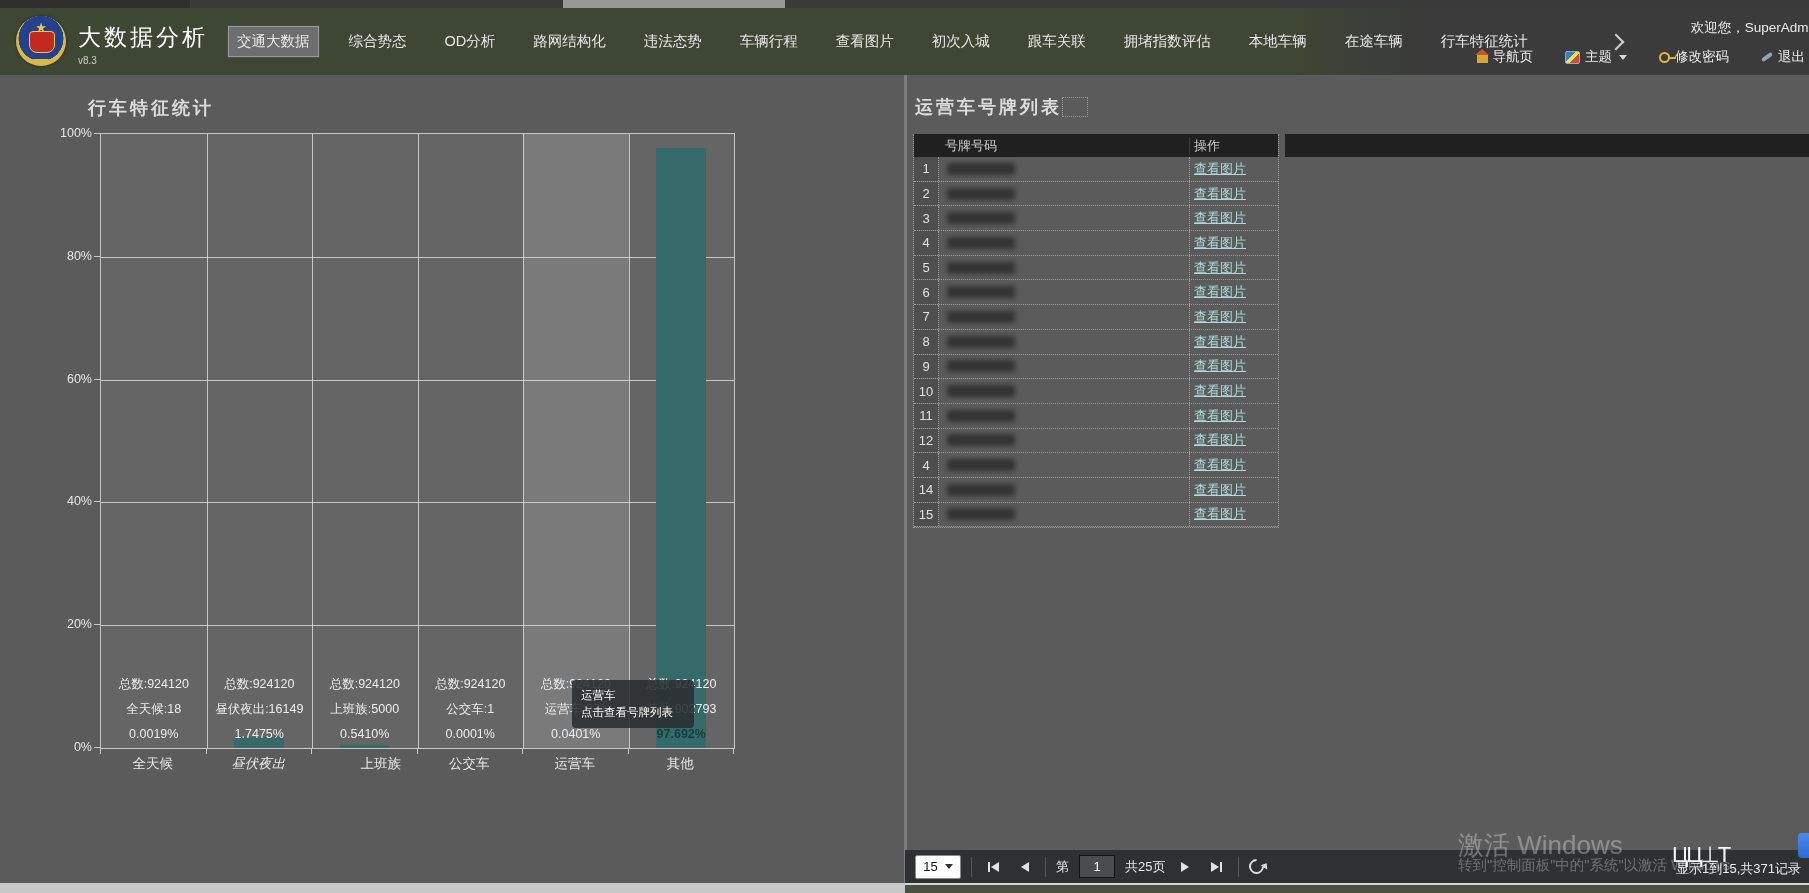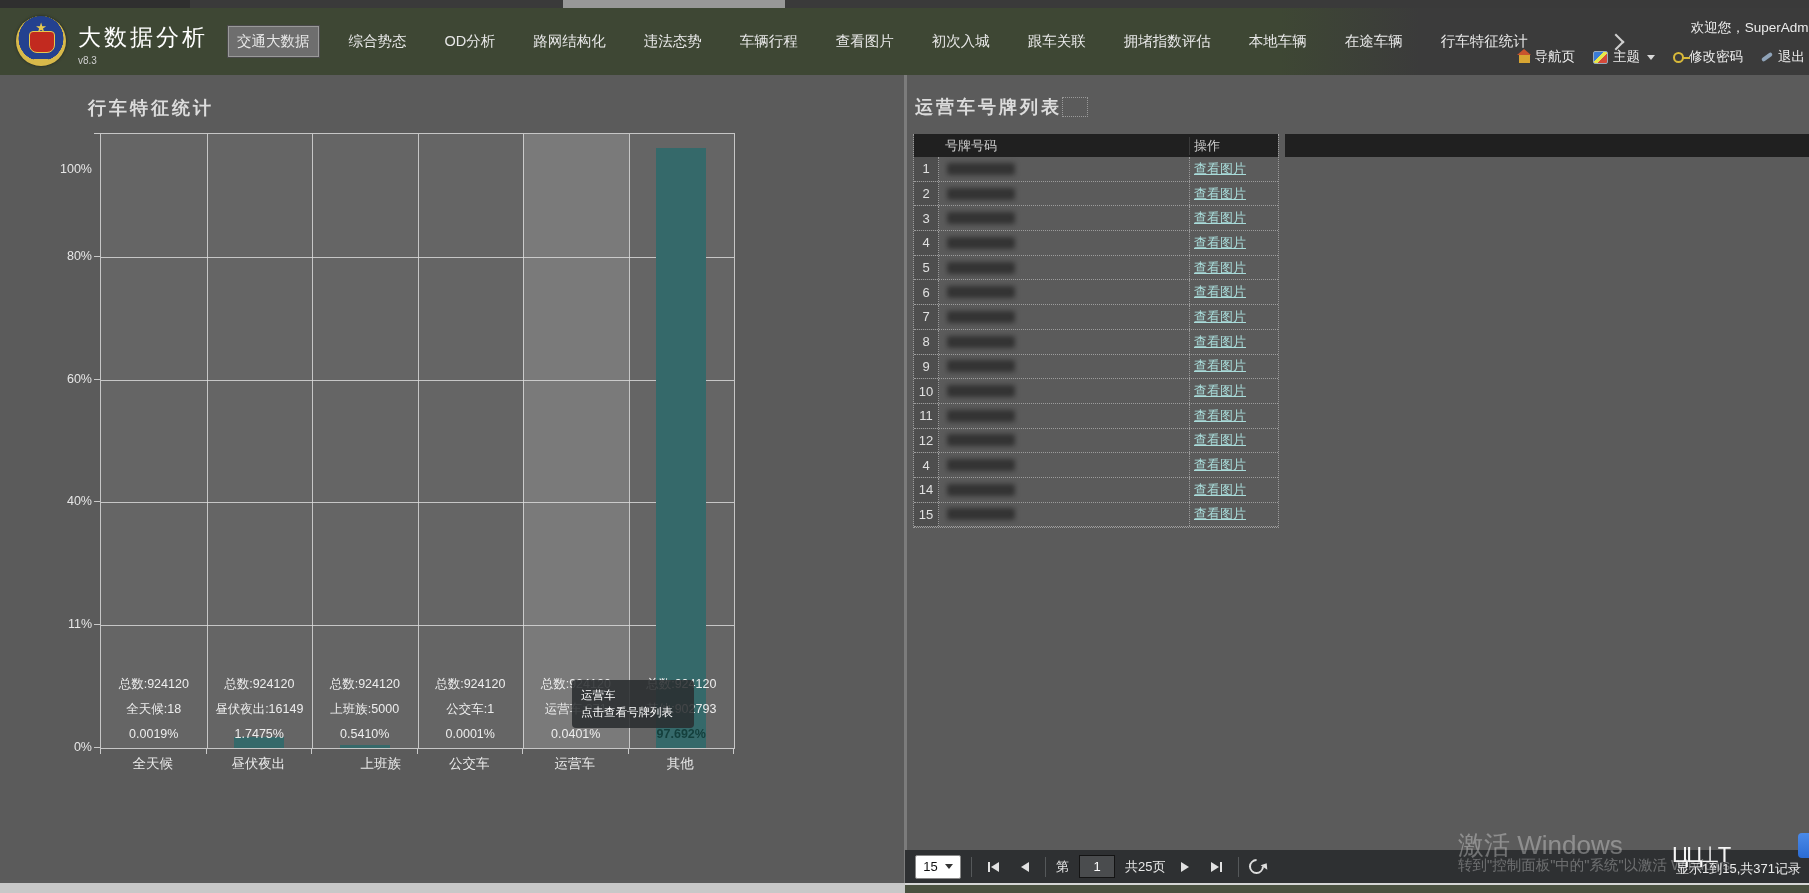--- a/index.html
+++ b/index.html
@@ -27,21 +27,21 @@
   .logo .ribbon{position:absolute;left:17px;bottom:2px;width:16px;height:5px;background:#d8b94a;border-radius:1px;}
   .title-block{position:absolute;left:78px;top:14px;color:#fff;}
   .app-title{font-size:23px;letter-spacing:3px;}
   .app-version{font-size:10px;color:#cfcfcf;margin-top:2px;}
   .nav{position:absolute;left:228px;top:0;height:67px;display:flex;align-items:center;gap:22px;}
   .nav-item{color:#e8e8e8;font-size:14.5px;white-space:nowrap;padding:5px 8px;cursor:pointer;}
   .nav-item.active{background:#6e6e6e;border:1px solid #9a9a9a;box-shadow:0 0 0 1px #4a4a4a;}
   .nav-chevron{margin-left:52px;width:10px;height:10px;border-top:2px solid #cfcfcf;border-right:2px solid #cfcfcf;
     transform:rotate(45deg);cursor:pointer;}
   .welcome{position:absolute;top:11px;right:-10px;color:#ececec;font-size:13.5px;white-space:nowrap;}
-  .quick-links{position:absolute;top:40px;right:4px;display:flex;align-items:center;gap:18px;
+  .quick-links{position:absolute;top:40px;right:4px;display:flex;align-items:center;gap:32px;
     color:#ececec;font-size:13.5px;white-space:nowrap;}
   .qlink{display:flex;align-items:center;gap:5px;cursor:pointer;}
   .ico-home{width:11px;height:8px;background:#d8a532;position:relative;margin-top:4px;}
   .ico-home:before{content:"";position:absolute;left:-2px;top:-6px;border-left:7.5px solid transparent;
     border-right:7.5px solid transparent;border-bottom:6px solid #c9542e;}
   .ico-theme{width:13px;height:11px;border-radius:2px;border:1px solid #9ab;
     background:linear-gradient(135deg,#3a7bd5 0 40%,#e8e84a 40% 60%,#d54a3a 60% 100%);}
   .caret-down{width:0;height:0;border-left:4px solid transparent;border-right:4px solid transparent;
     border-top:5px solid #d8d8d8;margin-left:2px;}
   .ico-key{width:7px;height:7px;border:2px solid #d8b93a;border-radius:50%;position:relative;}
@@ -217,41 +217,41 @@
       <div class="lbl-line lbl-pct">0.0401%</div>
     </div>
     <div class="bar" style="left: 555.25px; height: 600px; background: rgb(53, 105, 106);"></div>
     <div class="lblstack" style="left: 527.5px; width: 105.5px; height: 80px;">
       <div class="lbl-line lbl-total">总数:924120</div>
       <div class="lbl-line lbl-name">其他:902793</div>
       <div class="lbl-line lbl-pct dark">97.692%</div>
     </div>
   </div>
 <div id="axis-layer">
-    <div class="ytick-label" style="left: 40px; top: 126px; margin-top: 36px;">100%</div>
+    <div class="ytick-label" style="left: 40px; top: 126px;">100%</div>
     <div class="ytick-mark" style="left: 94px; top: 133px;"></div>
     <div class="ytick-label" style="left: 40px; top: 248.8px;">80%</div>
     <div class="ytick-mark" style="left: 94px; top: 255.8px;"></div>
     <div class="ytick-label" style="left: 40px; top: 371.6px;">60%</div>
     <div class="ytick-mark" style="left: 94px; top: 378.6px;"></div>
     <div class="ytick-label" style="left: 40px; top: 494.4px;">40%</div>
     <div class="ytick-mark" style="left: 94px; top: 501.4px;"></div>
-    <div class="ytick-label" style="left: 40px; top: 617.2px;">11%</div>
+    <div class="ytick-label" style="left: 40px; top: 617.2px;">20%</div>
     <div class="ytick-mark" style="left: 94px; top: 624.2px;"></div>
     <div class="ytick-label" style="left: 40px; top: 740px;">0%</div>
     <div class="ytick-mark" style="left: 94px; top: 747px;"></div>
     <div class="xtick-mark" style="left: 100px; top: 748px;"></div>
     <div class="xtick-mark" style="left: 205.5px; top: 748px;"></div>
     <div class="xtick-mark" style="left: 311px; top: 748px;"></div>
     <div class="xtick-mark" style="left: 416.5px; top: 748px;"></div>
     <div class="xtick-mark" style="left: 522px; top: 748px;"></div>
     <div class="xtick-mark" style="left: 627.5px; top: 748px;"></div>
     <div class="xtick-mark" style="left: 733px; top: 748px;"></div>
     <div class="cat-label" style="left: 100px; width: 105.5px; top: 755px;">全天候</div>
-    <div class="cat-label" style="left: 205.5px; width: 105.5px; top: 755px;">昼伏夜出</div>
+    <div class="cat-label" style="left: 205.5px; width: 105.5px; top: 755px; font-style: italic;">昼伏夜出</div>
     <div class="cat-label" style="left: 328px; width: 105.5px; top: 755px;">上班族</div>
     <div class="cat-label" style="left: 416.5px; width: 105.5px; top: 755px;">公交车</div>
     <div class="cat-label" style="left: 522px; width: 105.5px; top: 755px;">运营车</div>
     <div class="cat-label" style="left: 627.5px; width: 105.5px; top: 755px;">其他</div>
   </div>
 <div class="chart-tooltip">
   <div>运营车</div>
   <div>点击查看号牌列表</div>
 </div>
 

